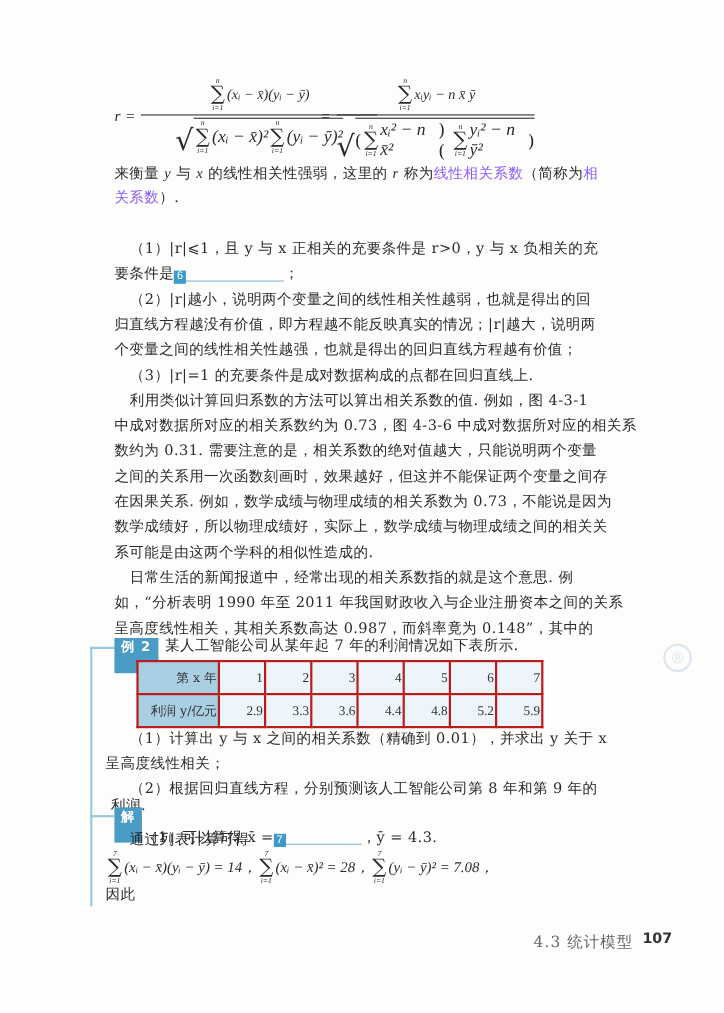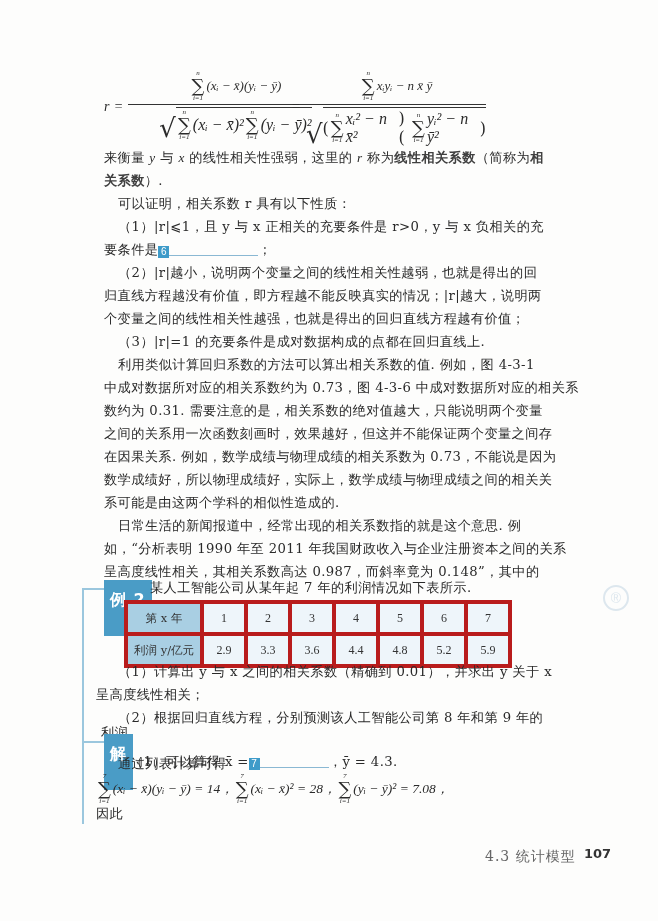--- a/index.html
+++ b/index.html
@@ -2,42 +2,42 @@
 <html><head>
 <meta charset="utf-8">
 <style>
   html, body { margin:0; padding:0; }
   body {
     width:658px; height:921px; background:#fdfdfc; position:relative; overflow:hidden;
     font-family:"DejaVu Serif","Liberation Serif",serif; color:#2a2a2a;
   }
   .page { position:absolute; left:0; top:0; width:658px; height:921px; }
   .txt { position:absolute; font-size:13.2px; line-height:22px; white-space:nowrap; letter-spacing:0.4px; }
-  .blue { color:#404040; font-weight:bold; }
+  .blue { color:#8b5cf6; font-weight:normal; }
   .m { font-family:"Liberation Serif","DejaVu Serif",serif; font-style:italic; }
   .num { font-family:"Liberation Serif","DejaVu Serif",serif; }
   
   .frac { position:absolute; display:flex; flex-direction:column; align-items:center; }
   .frac .numr, .frac .den { font-family:"Liberation Serif",serif; font-size:13px; white-space:nowrap; display:flex; align-items:center; }
   .frac .bar { height:1px; background:#333; align-self:stretch; margin:2px 0; }
   .sigma { display:inline-flex; flex-direction:column; align-items:center; margin:0 2px; line-height:1; vertical-align:middle; }
   .sigma .top, .sigma .bot { font-size:7px; font-style:italic; font-family:"Liberation Serif",serif; }
   .sigma .sym { font-size:18px; font-family:"DejaVu Serif",serif; }
   .sqrt { display:flex; align-items:flex-end; }
   .sqrt .rad { font-size:26px; line-height:26px; font-family:"DejaVu Serif",serif; }
   .sqrt .under { border-top:1px solid #333; padding-top:1px; display:flex; align-items:center; }
   .blank { display:inline-block; border-bottom:1px solid #8ab8d3; height:14px; vertical-align:-2px; }
   .badge { display:inline-block; background:#3e9bc9; color:#fff; font-size:10px; width:11px; height:12px; line-height:12px; text-align:center; font-family:"Liberation Sans",sans-serif; vertical-align:1px; }
   
   .ex-frame { position:absolute; left:82px; top:588px; width:2px; height:236px; background:#9bc7de; }
   .ex-line-top { position:absolute; left:82px; top:588px; width:22px; height:2px; background:#9bc7de; }
   .ex-line-sol { position:absolute; left:82px; top:741px; width:22px; height:2px; background:#9bc7de; }
-  .label-box { position:absolute; background:#4a9cc6; color:#fff; font-family:"DejaVu Sans","Liberation Sans",sans-serif; font-size:16px; font-weight:bold; padding:12px 6px; height:32px; line-height:16px; letter-spacing:1px; }
+  .label-box { position:absolute; background:#4a9cc6; color:#fff; font-family:"DejaVu Sans","Liberation Sans",sans-serif; font-size:12px; font-weight:bold; padding:0 6px; height:32px; line-height:16px; letter-spacing:1px; }
   table.data { position:absolute; left:124px; top:600px; border-collapse:collapse; font-family:"Liberation Serif",serif; font-size:12px; }
-  table.data td { border:4px solid #b91c1c; height:26px; text-align:center; color:#333; }
+  table.data td { border:2px solid #b91c1c; height:26px; text-align:right; color:#333; }
   table.data td.head { background:#a9cfe3; width:70px; font-family:"DejaVu Serif",serif; font-size:11.5px; }
   table.data td.cell { background:#eef5fa; width:38px; }
   table.data { border:2px solid #6aa8c8; }
   .watermark { position:absolute; left:603px; top:585px; width:22px; height:22px; border:2px solid #dde7ee; border-radius:50%; color:#dde7ee; font-family:"Liberation Sans",sans-serif; font-size:14px; text-align:center; line-height:22px; }
   .footer-sec { position:absolute; left:485px; top:848px; font-size:14px; color:#666; letter-spacing:1px; }
   .footer-page { position:absolute; left:568px; top:846px; font-size:13px; font-family:"DejaVu Sans","Liberation Sans",sans-serif; font-weight:bold; color:#333;margin-left:16px; }
   .sumline { position:absolute; left:96px; top:773px; display:flex; align-items:center; font-family:"Liberation Serif",serif; font-size:13.5px; white-space:nowrap; }
 </style>
 </head>
 <body>
@@ -103,21 +103,20 @@
             </span>
           <span class="m">yᵢ² − n ȳ²</span>)
         </span>
       </div>
     </div>
   </div>
 
   <div class="txt" style="left:104px;top:147px;"><span>来衡量 </span><span class="m">y</span><span> 与 </span><span class="m">x</span><span> 的线性相关性强弱，这里的 </span><span class="m">r</span><span> 称为</span><span class="blue">线性相关系数</span><span>（简称为</span><span class="blue">相</span></div>
   <div class="txt" style="left:104px;top:170px;"><span class="blue">关系数</span><span>）.</span></div>
 
-  <div class="txt" style="left:118px;top:193px;">可以证明，相关系数 r 具有以下性质：</div>
   <div class="txt" style="left:118px;top:216px;">（1）|r|⩽1，且 y 与 x 正相关的充要条件是 r&gt;0，y 与 x 负相关的充</div>
   <div class="txt" style="left:104px;top:239px;"><span>要条件是</span><span class="blank" style="width:100px;"><span class="badge">6</span></span><span>；</span></div>
   <div class="txt" style="left:118px;top:262px;">（2）|r|越小，说明两个变量之间的线性相关性越弱，也就是得出的回</div>
   <div class="txt" style="left:104px;top:285px;">归直线方程越没有价值，即方程越不能反映真实的情况；|r|越大，说明两</div>
   <div class="txt" style="left:104px;top:308px;">个变量之间的线性相关性越强，也就是得出的回归直线方程越有价值；</div>
   <div class="txt" style="left:118px;top:331px;">（3）|r|=1 的充要条件是成对数据构成的点都在回归直线上.</div>
 
   <div class="txt" style="left:118px;top:354px;">利用类似计算回归系数的方法可以算出相关系数的值. 例如，图 4-3-1</div>
   <div class="txt" style="left:104px;top:377px;">中成对数据所对应的相关系数约为 0.73，图 4-3-6 中成对数据所对应的相关系</div>
   <div class="txt" style="left:104px;top:400px;">数约为 0.31. 需要注意的是，相关系数的绝对值越大，只能说明两个变量</div>

